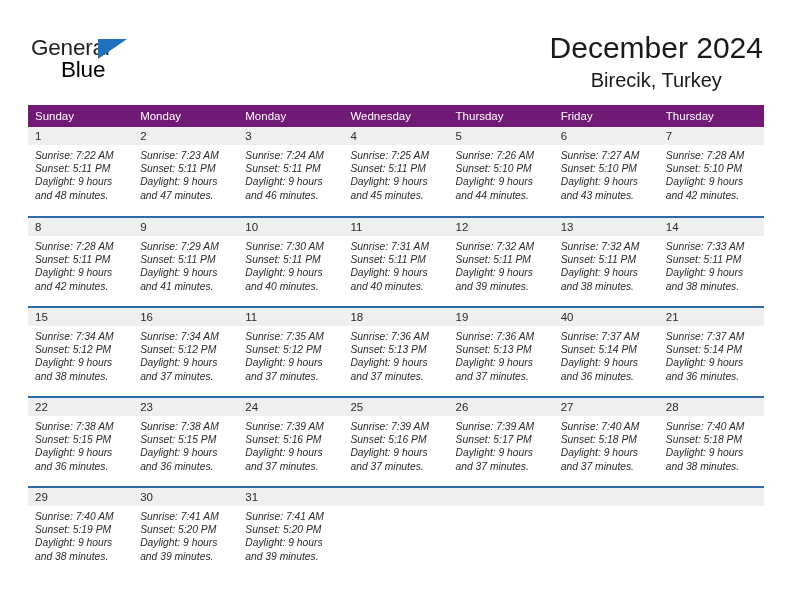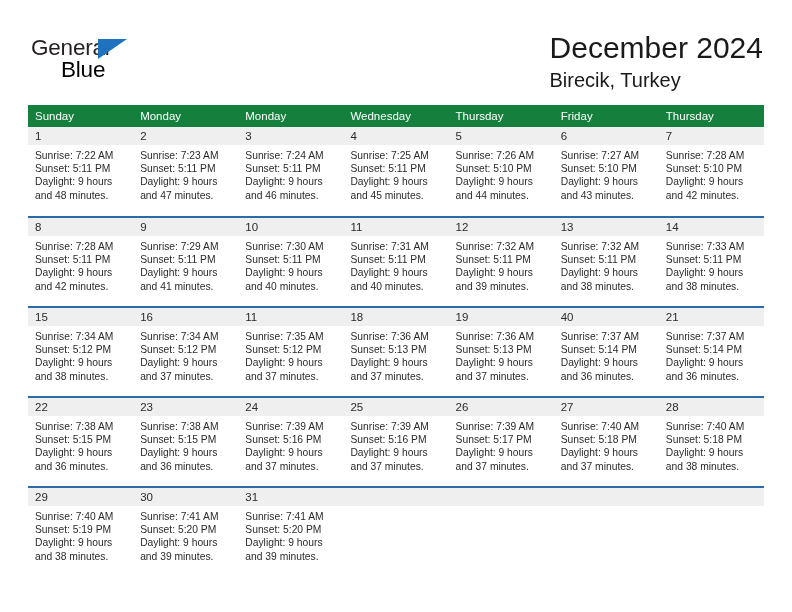--- a/index.html
+++ b/index.html
@@ -63,21 +63,21 @@
     letter-spacing: -0.2px;
     color: #000000;
     line-height: 24px;
     white-space: nowrap;
   }
 
   .title-block {
     position: absolute;
     right: 29px;
     top: 30px;
-    text-align: left;
+    text-align: center;
   }
   .cal-title {
     font-size: 30px;
     font-weight: normal;
     color: #1a1a1a;
     line-height: 36px;
     white-space: nowrap;
   }
   .cal-sub {
     font-size: 20px;
@@ -90,21 +90,21 @@
   
   .cal {
     position: absolute;
     left: 28px;
     top: 105px;
     width: 736px;
     border-collapse: collapse;
     table-layout: fixed;
   }
   .cal th {
-    background: #15803d;
+    background: #701a75;
     color: #ffffff;
     font-size: 11.5px;
     font-weight: normal;
     text-align: left;
     padding: 5px 0 5px 7px;
     height: 19px;
     box-sizing: border-box;
     border: none;
   }
   .cal td {
@@ -133,20 +133,21 @@
     line-height: 12px;
   }
   .daynum.empty {
     color: transparent;
   }
   .info {
     padding: 4px 6px 0 7px;
     font-size: 10.3px;
     line-height: 13.2px;
     color: #2b2b2b;
+    font-style: italic;
   }
   .info div {
     white-space: nowrap;
   }
 </style>
 </head>
 <body>
 
 <div class="page">
 

